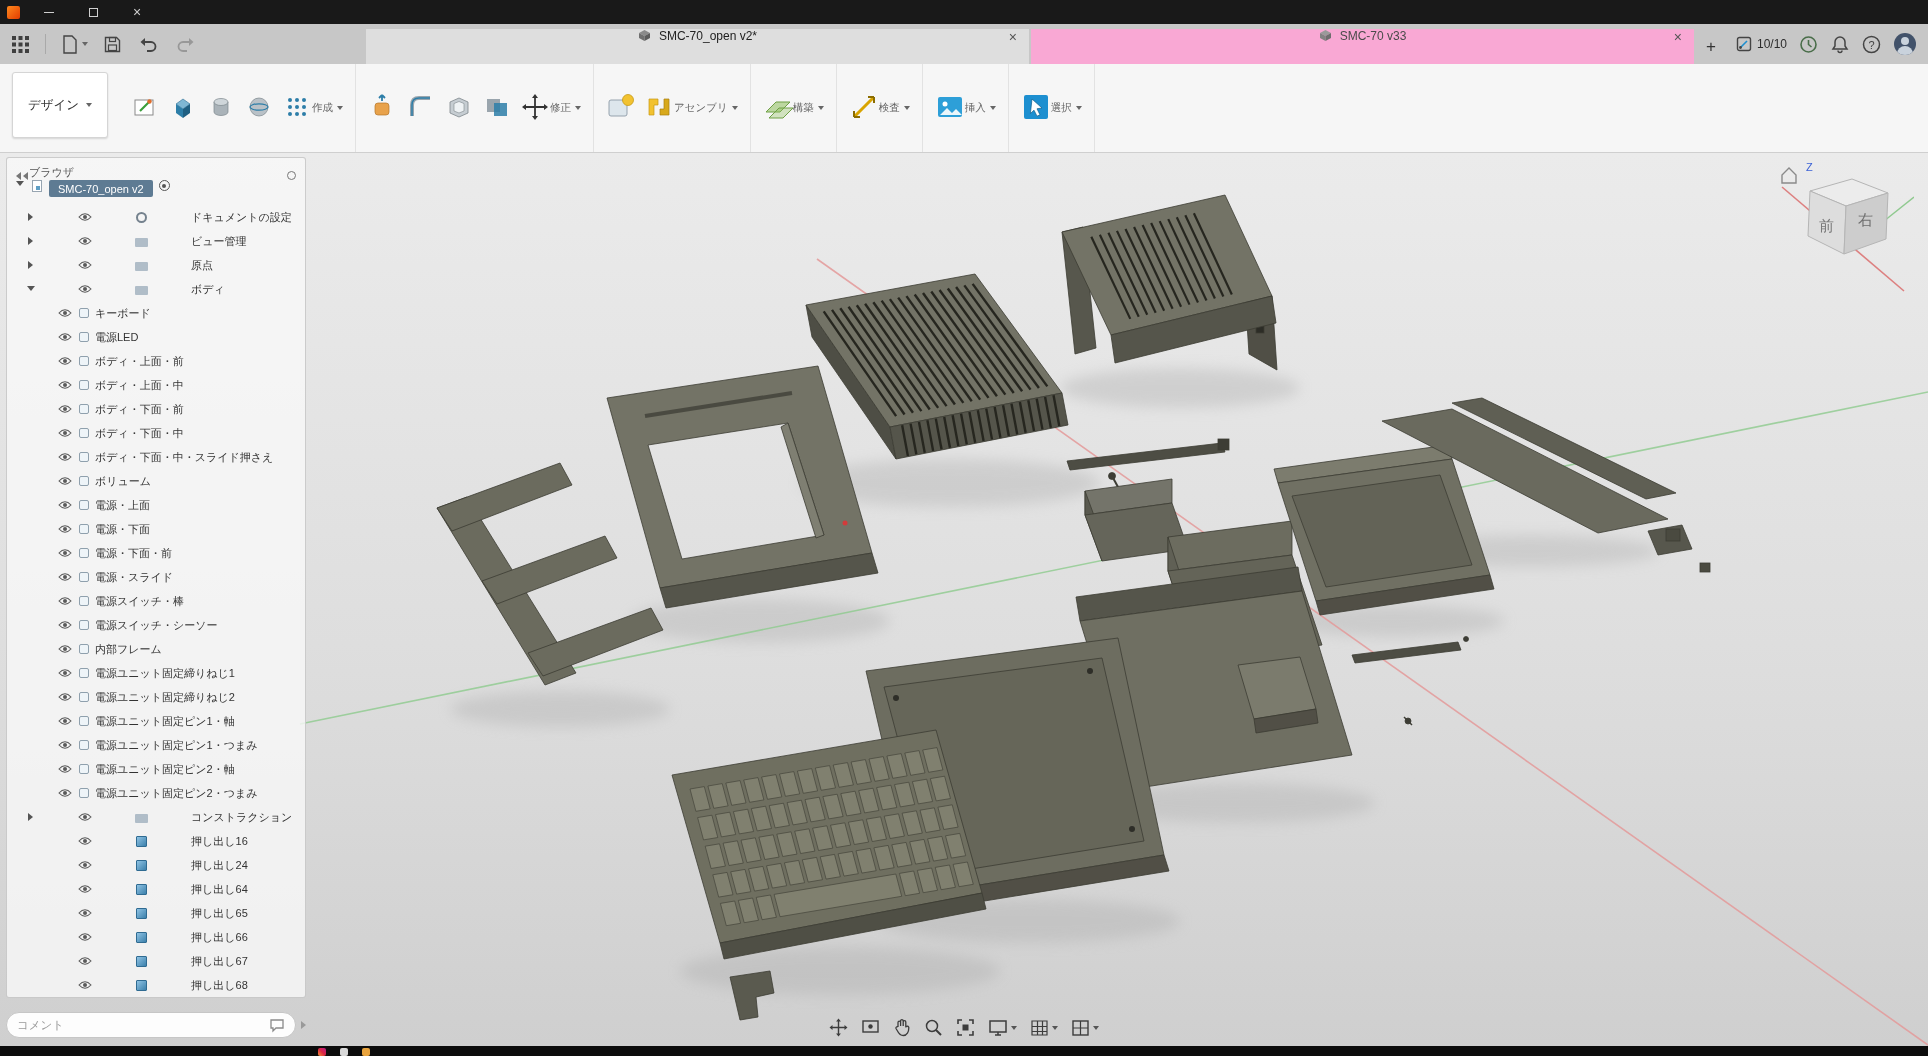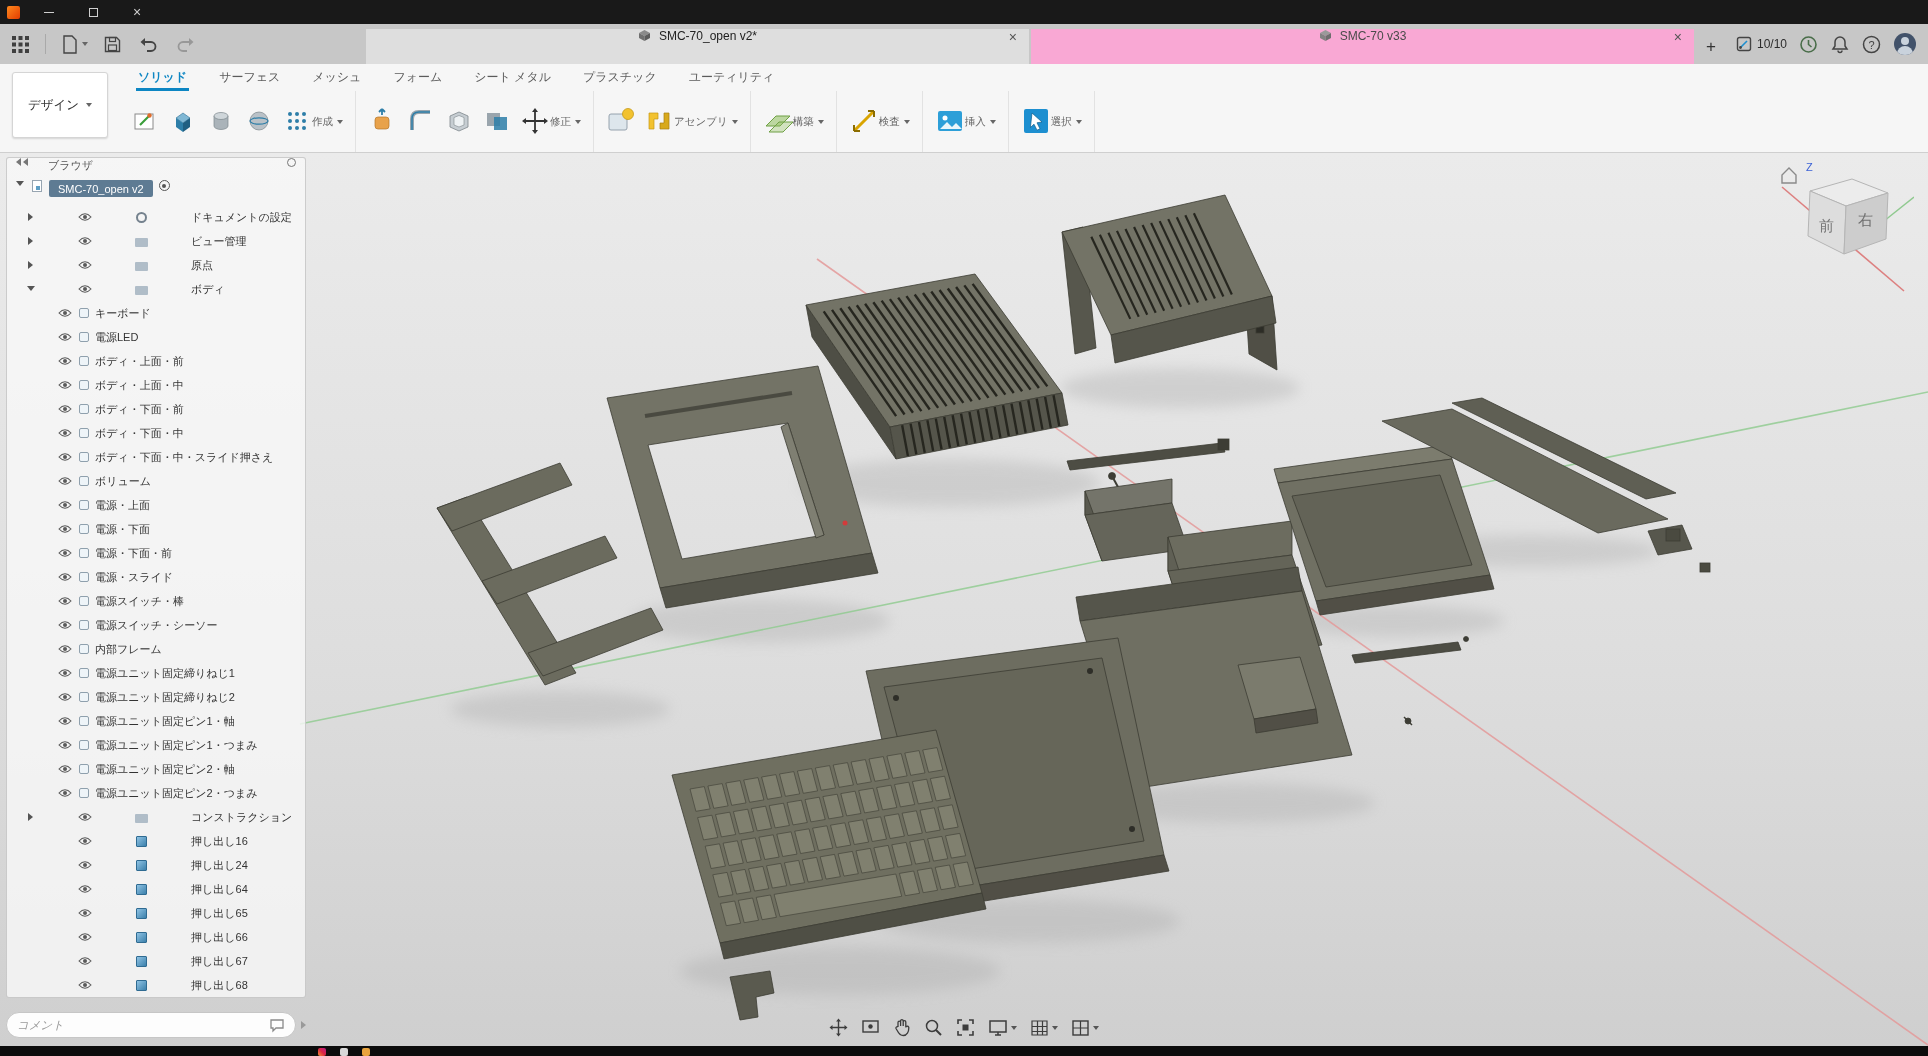--- a/index.html
+++ b/index.html
@@ -58,21 +58,21 @@
     border-top:4px solid #666; display:inline-block; }
 
   
   .canvas { position:absolute; top:153px; left:0; right:0; bottom:10px; overflow:hidden;
     background:linear-gradient(180deg,#ebebeb 0%,#dedede 55%,#cfcfcf 100%); }
   .scene { position:absolute; inset:0; width:100%; height:100%; }
 
   
   .browser { position:absolute; left:6px; top:4px; width:300px; background:rgba(248,248,248,0.82);
     border:1px solid rgba(170,170,170,0.55); border-radius:3px; font-size:11px; color:#333; }
-  .bp-header { height:22px; display:flex; align-items:flex-start; gap:20px; padding:0 9px; color:#555; }
+  .bp-header { height:22px; display:flex; align-items:flex-end; gap:1px; padding:0 9px; color:#555; }
   .collapse-arrows { display:flex; gap:2px; }
   .tri-left { width:0; height:0; border-top:4px solid transparent; border-bottom:4px solid transparent;
     border-right:5px solid #777; }
   .bp-spacer { flex:1; }
   .bp-dot { width:9px; height:9px; border:1.4px solid #777; border-radius:50%; }
   .bp-root { height:25px; display:flex; align-items:flex-start; gap:6px; padding-left:9px; }
   .root-chip { background:#5e7b93; color:#fff; padding:2.5px 9px; border-radius:2px; font-size:11px; white-space:nowrap; }
   .radio { width:11px; height:11px; border:1.3px solid #555; border-radius:50%; position:relative; }
   .radio::after { content:""; position:absolute; left:2.5px; top:2.5px; width:4px; height:4px; border-radius:50%; background:#555; }
   .trow { height:24px; display:flex; align-items:center; gap:5px; white-space:nowrap; }
@@ -90,21 +90,21 @@
   .tico-gear { border:2.5px solid #75828e; border-radius:50%; width:11px; height:11px; margin:1px; }
   .tico-folder { background:#b0bdc8; height:9px; width:13px; margin-top:3px; border-radius:1px; }
   .tico-folder::before { content:""; position:absolute; top:1px; left:0; width:6px; height:3px; background:#b0bdc8; border-radius:1px 1px 0 0; }
   .tico-body { width:10px; height:10px; border:1px solid #8fa0ad; background:#eef4f8; border-radius:2px; margin:1.5px; }
   .tico-feature { width:11px; height:11px; background:linear-gradient(135deg,#8fc3e4,#3c80ab); border:1px solid #2f6b92; border-radius:1px; margin:1px; }
   .tico-doc { width:10px; height:12px; background:#fff; border:1px solid #97a5b1; margin:0 1.5px; }
   .tico-doc::after { content:""; position:absolute; right:1px; bottom:1px; width:4px; height:4px; background:#5f9ec4; }
   .tlabel { overflow:hidden; text-overflow:ellipsis; }
 
   
-  .comment-bar { position:absolute; left:6px; bottom:8px; display:flex; align-items:center; gap:3px;font-style:italic; }
+  .comment-bar { position:absolute; left:6px; bottom:8px; display:flex; align-items:center; gap:3px; }
   .comment-pill { width:290px; height:26px; border-radius:13px; background:#fdfdfd; border:1px solid #c6c6c6;
     display:flex; align-items:center; padding:0 10px; font-size:11.5px; color:#999; }
   .comment-pill .ph { flex:1; }
   .comment-grip { width:8px; height:26px; display:flex; align-items:center; justify-content:center; }
   .grip-tri { width:0; height:0; border-top:4px solid transparent; border-bottom:4px solid transparent; border-left:5px solid #9a9a9a; }
 
   
   .navbar { position:absolute; bottom:9px; left:50%; transform:translateX(-50%);
     display:flex; align-items:center; gap:13px; }
   .nav-item { display:flex; align-items:center; gap:3px; }
@@ -239,29 +239,20 @@
       <span class="avatar"></span>
     </div>
   </div>
 
   <div class="ribbon">
     <div class="workspace">
       <span>デザイン</span>
       <span class="caret"></span>
     </div>
     <div class="ribbon-main">
-      <div class="rtabs" id="ribbon-tabs">
-          <span class="rtab active">ソリッド</span>
-          <span class="rtab">サーフェス</span>
-          <span class="rtab">メッシュ</span>
-          <span class="rtab">フォーム</span>
-          <span class="rtab">シート メタル</span>
-          <span class="rtab">プラスチック</span>
-          <span class="rtab">ユーティリティ</span>
-        </div>
       <div class="rtools">
 
         <div class="rgroup">
           <div class="rg-icons">
             <span class="rg-icon">
                 <svg width="28" height="28" viewBox="0 0 28 28">
                   <rect x="4" y="7" width="18" height="15" fill="#fff" stroke="#8a8a8a"></rect>
                   <path d="M9 18 L18 9" stroke="#3a9e3a" stroke-width="2.2"></path>
                   <circle cx="18.5" cy="8.5" r="2.2" fill="#e06c2b"></circle>
                 </svg>

